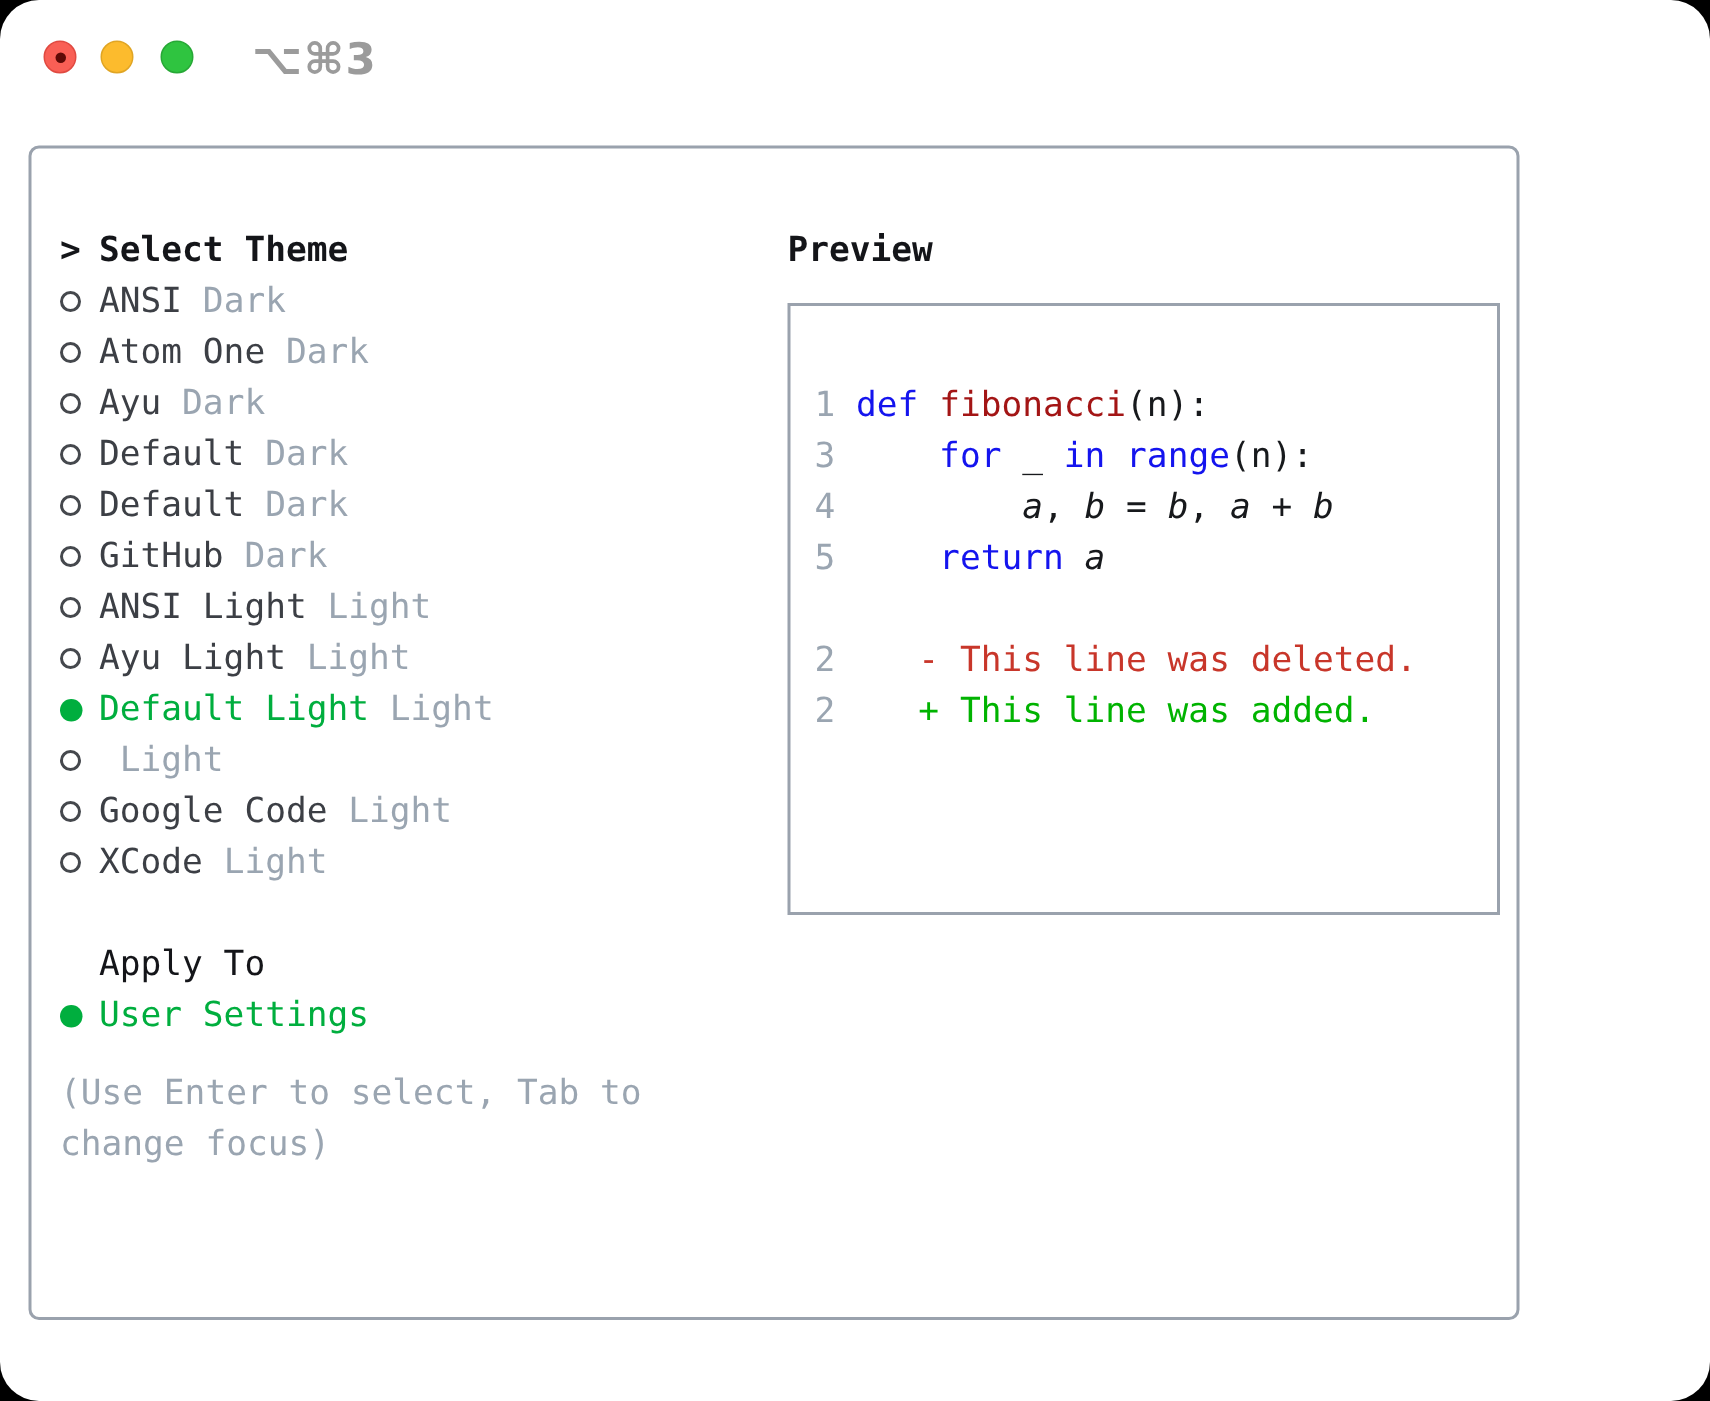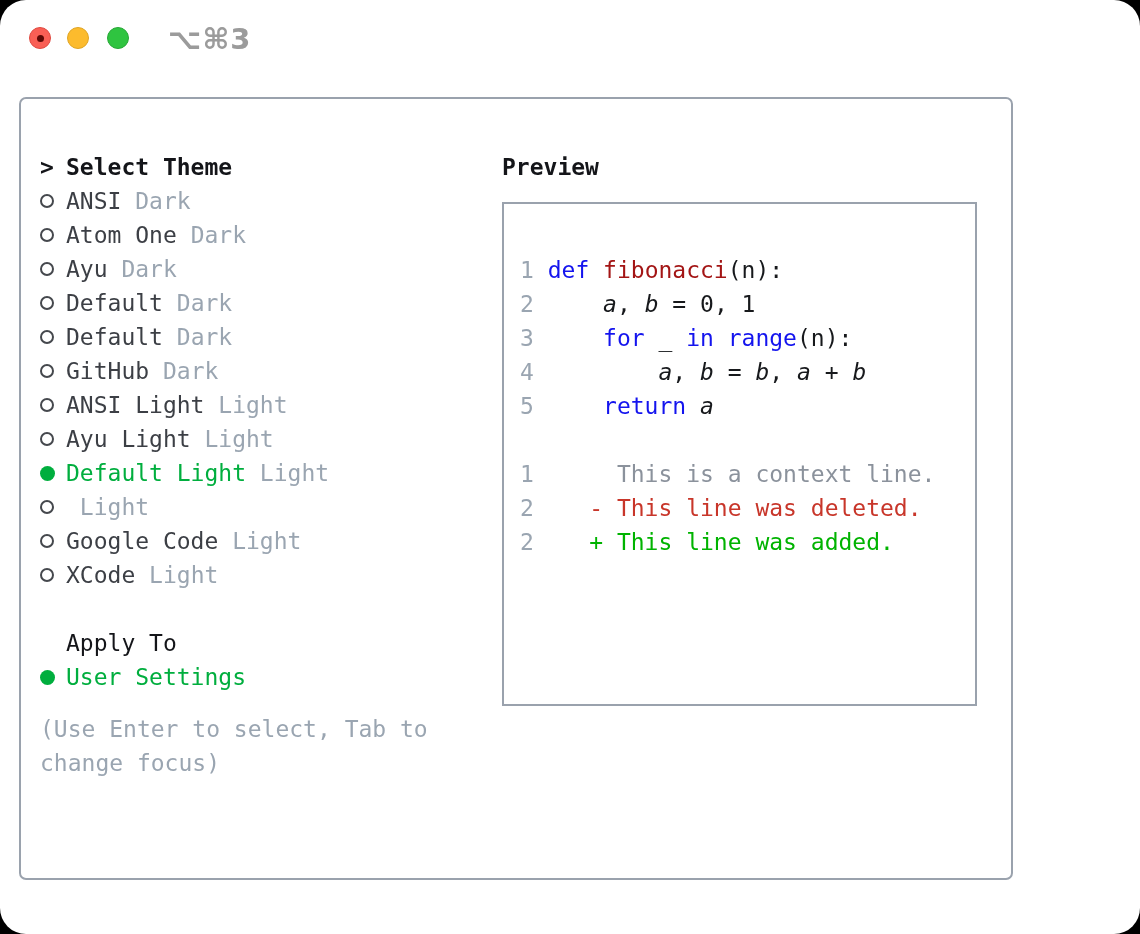--- a/index.html
+++ b/index.html
@@ -31,38 +31,38 @@
   .shortcut{
     position:absolute;left:168px;top:22px;font-family:"DejaVu Sans","Liberation Sans",sans-serif;
     font-size:29px;font-weight:bold;color:#9b9b9b;letter-spacing:1px;
   }
   
   .panel{
     position:absolute;left:19px;top:97px;width:994px;height:783px;
     border:2px solid var(--border-gray);border-radius:7px;background:#fff;
   }
   .leftcol{position:absolute;left:19px;top:51px;}
-  .rightcol{position:absolute;left:481px;top:51px;}
+  .rightcol{position:absolute;left:504px;top:51px;}
   .row{height:34px;display:flex;align-items:center;font-size:23px;white-space:pre;}
   .menu-title{font-weight:bold;color:var(--heading-black);}
   .menu-title .prompt{display:inline-block;width:26px;}
   .radio{width:14px;height:14px;border-radius:50%;border:2px solid #45484d;margin-right:12px;flex:0 0 auto;background:transparent;}
   .radio.on{border:none;width:15px;height:15px;background:var(--accent-green);margin-right:11px;}
   .item-name{color:var(--text-dark);}
   .item-name.sel{color:var(--accent-green);}
   .variant{color:var(--muted-gray);text-align:right;}
   .section-title{color:var(--heading-black);padding-left:26px;}
   .gap{height:34px;}
   .hint{
     margin-top:18px;width:420px;font-size:23px;line-height:34px;color:var(--muted-gray);
   }
   
   .preview-title{height:34px;font-size:23px;font-weight:bold;color:var(--heading-black);display:flex;align-items:center;}
   .preview-box{
-    margin-top:18px;width:475px;height:504px;border:2px solid var(--border-gray);
+    margin-top:18px;width:475px;height:408px;border:2px solid var(--border-gray);
     background:#fff;padding:49px 10px 0 16px;overflow:hidden;
   }
   .code-line{height:34px;font-size:23px;line-height:34px;white-space:pre;color:#17191c;}
   .gutter{display:inline-block;width:2ch;color:var(--muted-gray);}
   .kw{color:var(--keyword-blue);}
   .fn{color:var(--function-red);}
   .var{font-style:italic;}
   .ctx{color:var(--context-gray);}
   .del{color:var(--deleted-red);}
   .add{color:var(--added-green);}
@@ -105,25 +105,23 @@
           <div class="row"><span class="radio on"></span><span class="item-name sel">User Settings</span></div>
         </div>
 
       <div class="hint">(Use Enter to select, Tab to change focus)</div>
     </div>
 
     <div class="rightcol">
       <div class="preview-title">Preview</div>
       <div class="preview-box" id="code-box">
           <div class="code-line"><span class="gutter">1</span><span class="kw">def</span><span> </span><span class="fn">fibonacci</span><span>(n):</span></div>
-          <div class="code-line"><span class="gutter">2</span><span>    </span><span class="var">a</span><span>, </span><span class="var">b</span><span> = 0, 1</span></div>
           <div class="code-line"><span class="gutter">3</span><span>    </span><span class="kw">for</span><span> _ </span><span class="kw">in</span><span> </span><span class="kw">range</span><span>(n):</span></div>
           <div class="code-line"><span class="gutter">4</span><span>        </span><span class="var">a</span><span>, </span><span class="var">b</span><span> = </span><span class="var">b</span><span>, </span><span class="var">a</span><span> + </span><span class="var">b</span></div>
           <div class="code-line"><span class="gutter">5</span><span>    </span><span class="kw">return</span><span> </span><span class="var">a</span></div>
           <div class="code-line"><span class="gutter"></span></div>
-          <div class="code-line"><span class="gutter">1</span><span class="ctx">     This is a context line.</span></div>
           <div class="code-line"><span class="gutter">2</span><span class="del">   - This line was deleted.</span></div>
           <div class="code-line"><span class="gutter">2</span><span class="add">   + This line was added.</span></div>
         </div>
     </div>
 
   </div>
 </div>
 
 </body></html>

